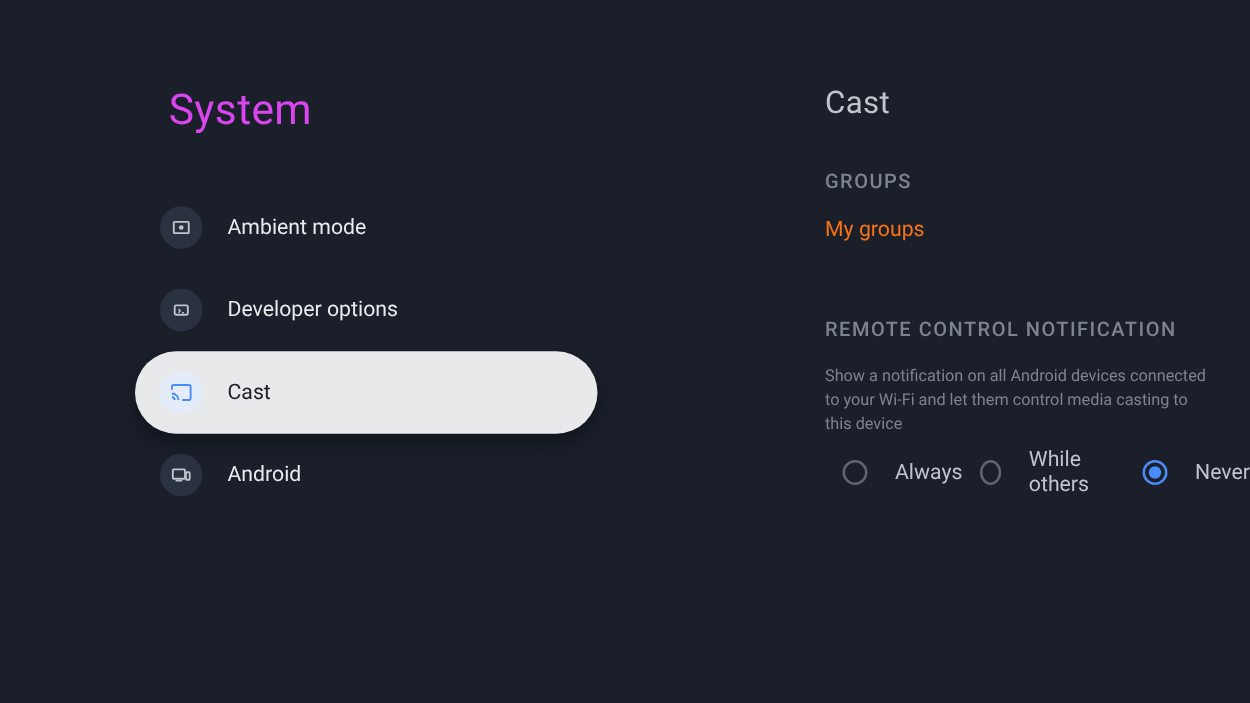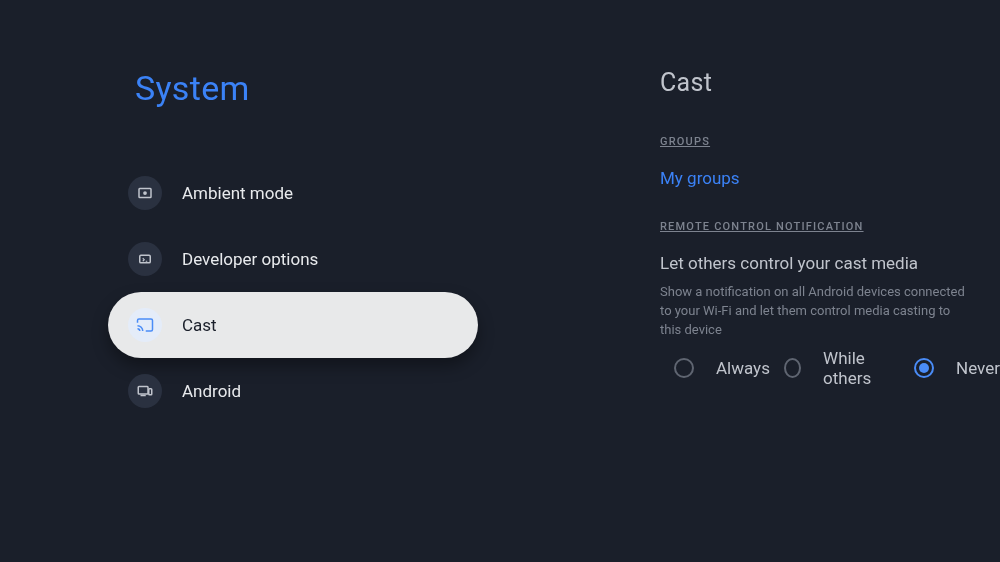--- a/index.html
+++ b/index.html
@@ -20,22 +20,22 @@
       width: 500px;
       padding: 68px 0 0 135px;
     }
     .right-panel {
       width: 500px;
       padding: 68px 0 0 160px;
     }
     .page-title {
       font-size: 34px;
       font-weight: 400;
-      color: #3b82f6;
-      margin-bottom: 52px;
+      color: #d946ef;
+      margin-bottom: 41px;
       letter-spacing: 0.3px;
     }
     .right-title {
       font-size: 25px;
       font-weight: 400;
       color: #c0c4cc;
       margin-bottom: 38px;
       letter-spacing: 0.3px;
     }
     .menu-list {
@@ -72,32 +72,31 @@
     }
     .menu-item.selected .icon-circle {
       background: #e4ecf9;
     }
     .menu-label {
       font-size: 17px;
       color: #e8eaed;
       font-weight: 400;
     }
     .section-header {
-      font-size: 11px;
+      font-size: 16px;
       font-weight: 500;
       color: #7d838f;
       letter-spacing: 1.2px;
       margin-bottom: 20px;
       text-transform: uppercase;
-      text-decoration: underline;
     }
     .groups-item {
       font-size: 17px;
-      color: #3b82f6;
-      margin-bottom: 32px;
+      color: #f97316;
+      margin-bottom: 60px;
       cursor: pointer;
     }
     .setting-title {
       font-size: 17px;
       color: #c0c4cc;
       margin-bottom: 10px;
     }
     .setting-desc {
       font-size: 13px;
       color: #7d838f;
@@ -190,21 +189,20 @@
       <span class="menu-label">Android</span>
     </div>
   </div>
 </div>
 
 <div class="right-panel">
   <h2 class="right-title">Cast</h2>
   <div class="section-header">GROUPS</div>
   <div class="groups-item">My groups</div>
   <div class="section-header">REMOTE CONTROL NOTIFICATION</div>
-  <div class="setting-title">Let others control your cast media</div>
   <div class="setting-desc">Show a notification on all Android devices connected to your Wi-Fi and let them control media casting to this device</div>
   <div class="radio-group">
     <div class="radio-item">
       <div class="radio-circle"></div>
       <span class="radio-label">Always</span>
     </div>
     <div class="radio-item">
       <div class="radio-circle"></div>
       <span class="radio-label">While others</span>
     </div>

